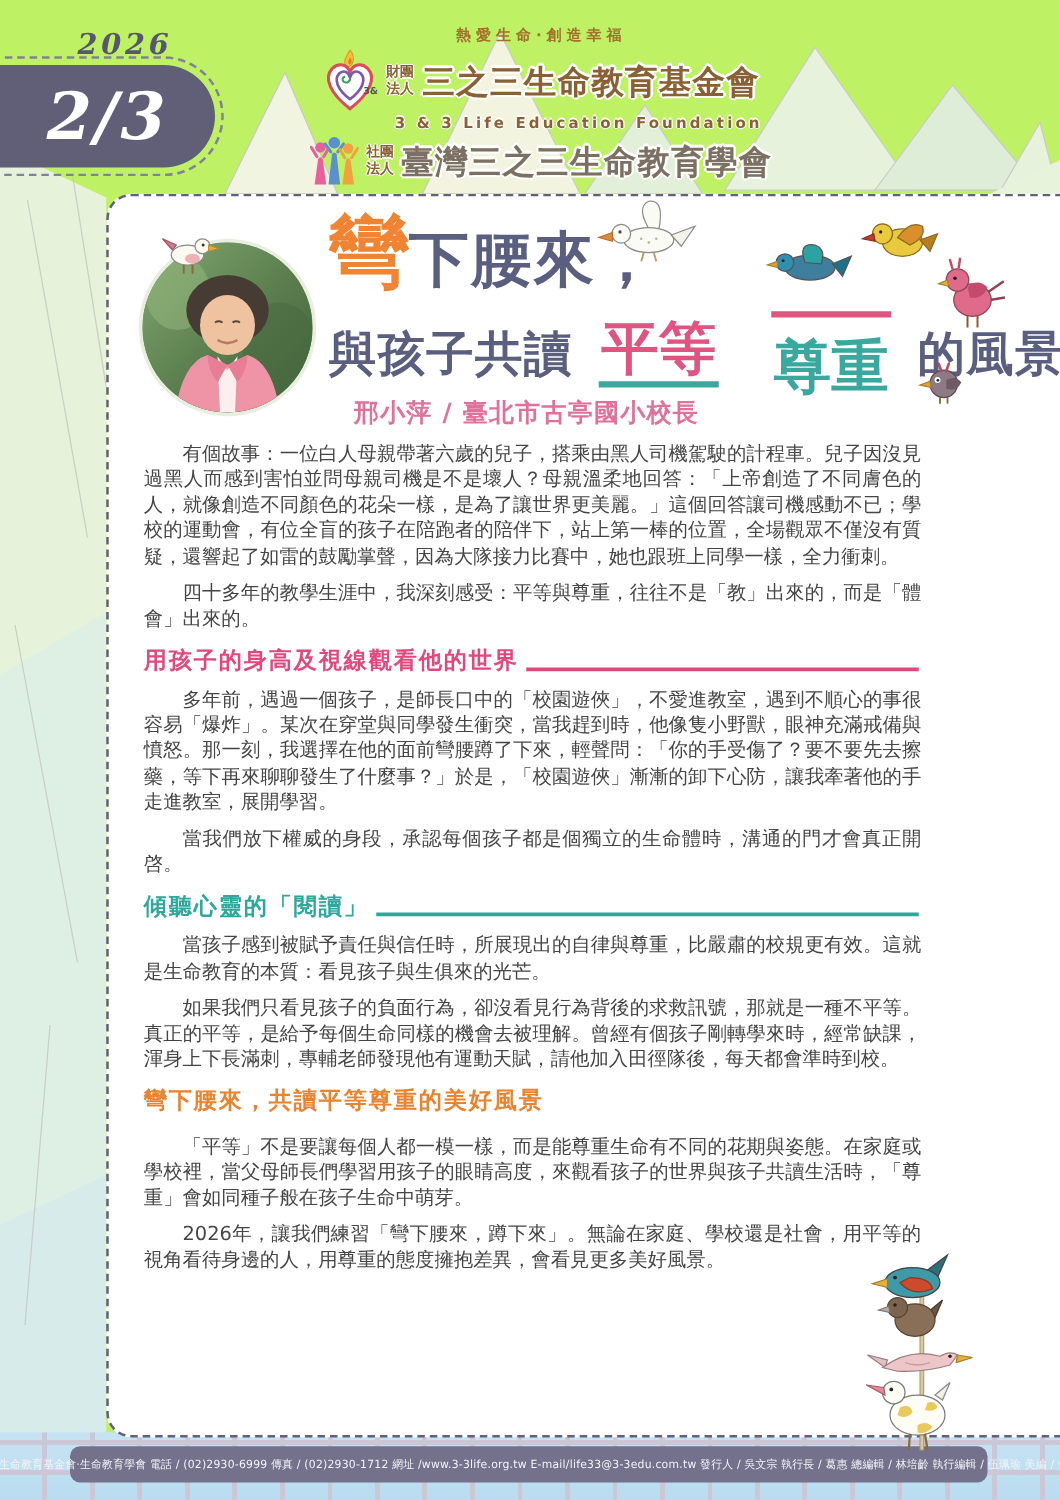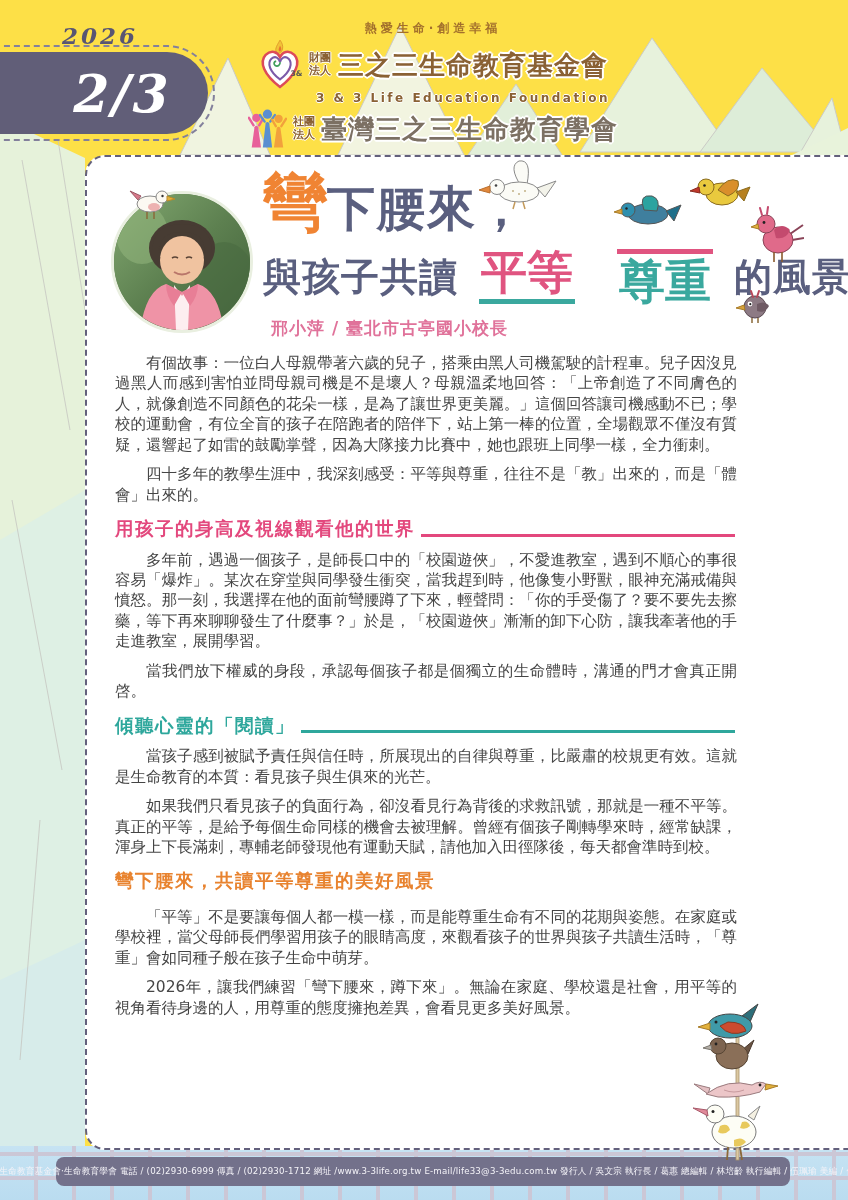--- a/index.html
+++ b/index.html
@@ -1,38 +1,38 @@
 <!DOCTYPE html>
 <html><head>
 <meta charset="utf-8">
 <style>
   html,body{margin:0;padding:0;}
   .page{
     position:relative;width:848px;height:1200px;overflow:hidden;
-    background:#fde047;
+    background:#bef264;
     font-family:"DejaVu Sans",sans-serif;
   }
   .bg-decor{position:absolute;left:0;top:0;z-index:0;}
   .mosaic{
     position:absolute;z-index:0;
     background-color:#c6e3f3;
     background-image:
       repeating-linear-gradient(90deg, transparent 0 34px, #cbc7d6 34px 38px),
       repeating-linear-gradient(0deg, transparent 0 20px, #cbc7d6 20px 24px),
       linear-gradient(#c6e3f3,#badcf0);
   }
   .mosaic-bottom{left:0;top:1146px;width:848px;height:54px;}
   .mosaic-right{left:786px;top:930px;width:62px;height:220px;}
 
   
   .date-badge{
     position:absolute;left:0;top:52px;width:172px;height:82px;z-index:2;
     background:#615e78;border-radius:0 44px 44px 0;
     outline:2px dashed #83809c;outline-offset:5px;
-    display:flex;align-items:center;justify-content:center;padding-left:36px;
+    display:flex;align-items:center;justify-content:center;
   }
   .date-badge .issue{
     color:#fff;font-family:"DejaVu Serif",serif;font-style:italic;
     font-size:52px;font-weight:bold;letter-spacing:2px;
   }
   .year{
     position:absolute;left:62px;top:22px;z-index:2;
     font-family:"DejaVu Serif",serif;font-style:italic;font-weight:bold;
     font-size:23px;color:#585573;letter-spacing:3px;
   }
@@ -65,24 +65,24 @@
     overflow:hidden;border:3px solid #e9efe0;background:#5d8050;
   }
   .title-block{position:absolute;left:176px;top:14px;white-space:nowrap;}
   .t-line1{line-height:1;}
   .t-accent{font-size:64px;font-weight:900;color:#f08433;}
   .t-slate{font-size:48px;font-weight:900;color:#5a5f7f;letter-spacing:2px;}
   .t-line2{margin-top:14px;line-height:1;display:flex;align-items:center;}
   .t-slate2{font-size:38px;font-weight:900;color:#5a5f7f;letter-spacing:1px;}
   .t-kw{font-size:46px;font-weight:900;margin:0 21px;}
   .t-kw-pink{color:#e05480;border-bottom:5px solid #3aa89e;padding:0 2px 4px;}
-  .t-kw-teal{color:#3aa89e;border-top:5px solid #e05480;padding:4px 2px 0;}
+  .t-kw-teal{color:#3aa89e;border-top:5px solid #e05480;padding:16px 2px 0;}
   .byline{
-    position:absolute;left:184px;top:160px;
-    font-size:17px;font-weight:bold;color:#e0729a;letter-spacing:1px;
+    position:absolute;left:196px;top:160px;
+    font-size:20px;font-weight:bold;color:#e0729a;letter-spacing:1px;
   }
   .article{
     margin:196px 24px 0 28px;width:622px;box-sizing:border-box;
     font-size:15.5px;line-height:1.32;color:#454545;text-align:justify;
   }
   .article .para{margin:0 0 9px;text-indent:2em;}
   .sec-head{display:flex;margin:12px 0 8px;font-weight:900;font-size:18.5px;letter-spacing:1.5px;}
   .sec-rule{flex:1;height:3px;background:currentColor;align-self:flex-end;margin:0 2px 5px 6px;}
 
   

